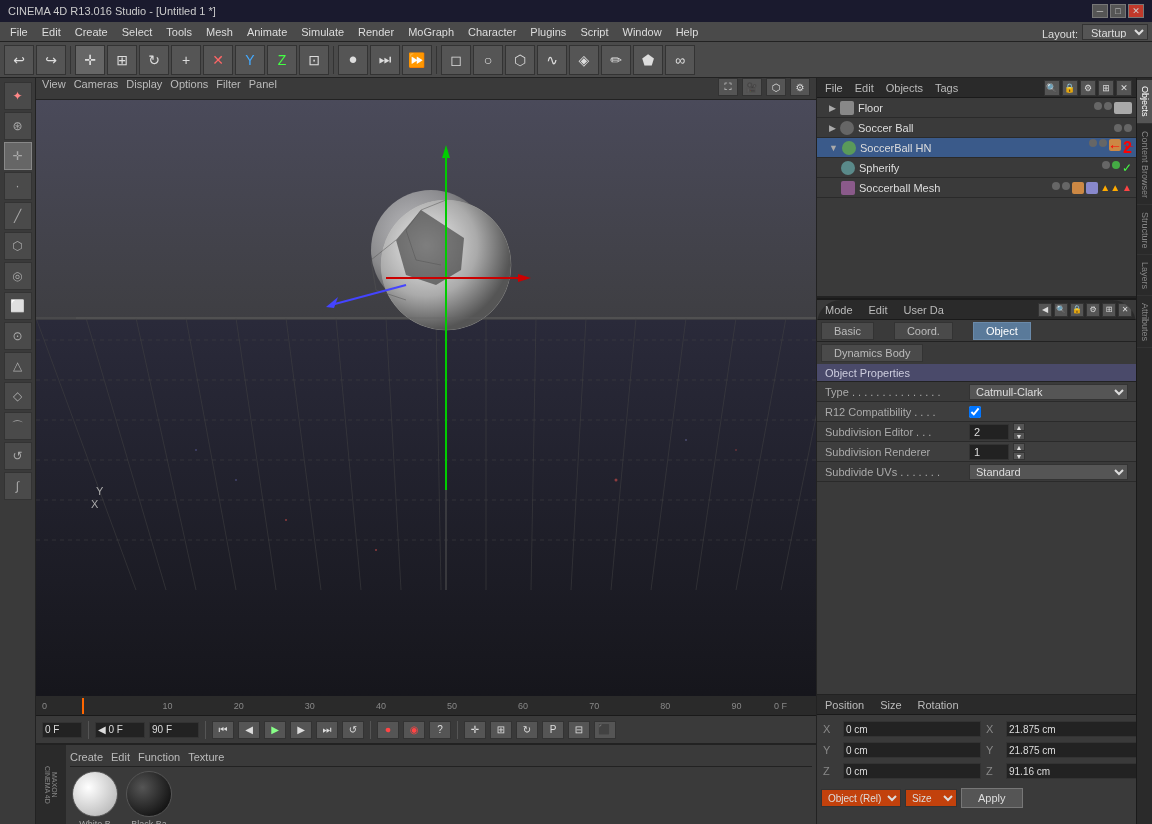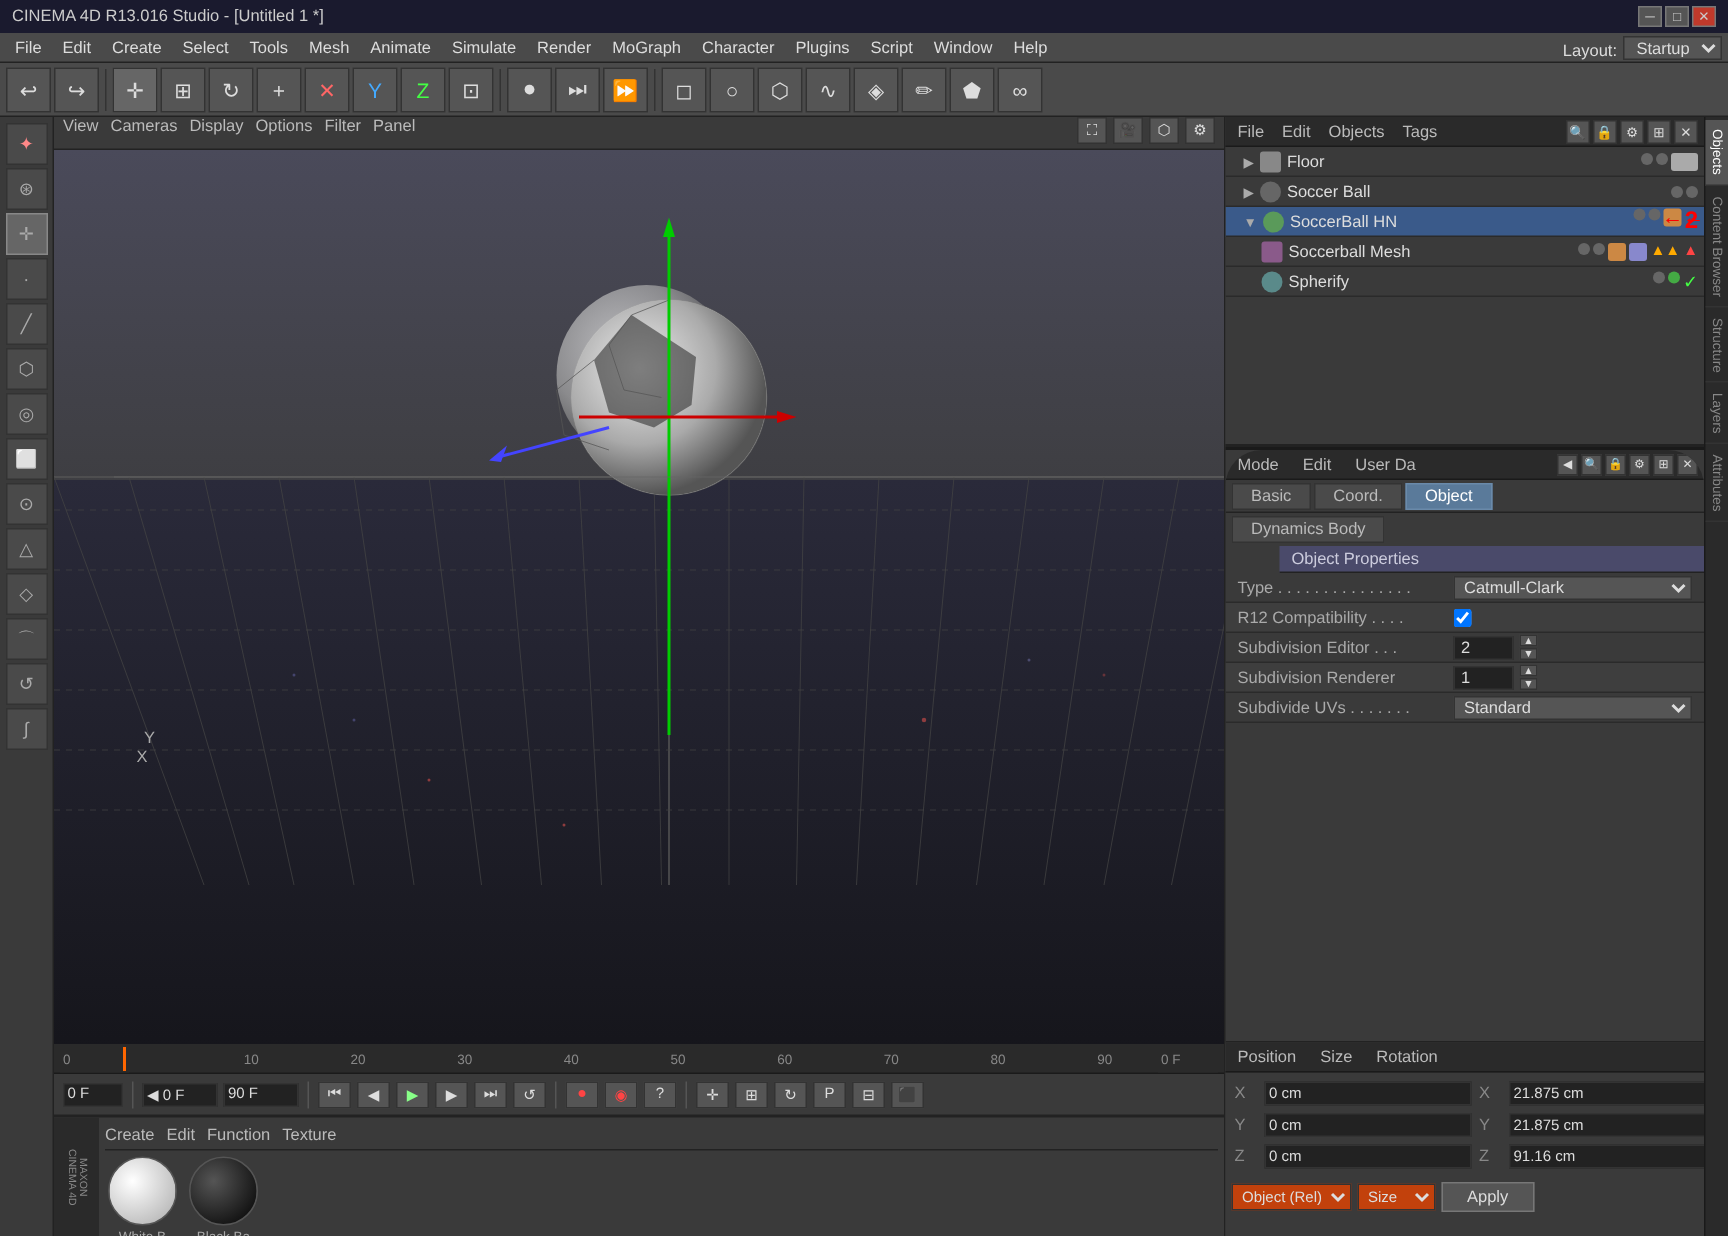--- a/index.html
+++ b/index.html
@@ -355,21 +355,21 @@
       width: 14px; height: 14px;
       background: #5a8a5a;
       border-radius: 50%;
       margin-right: 6px;
     }
     .attr-tabs {
       height: 22px;
       display: flex;
       align-items: center;
       background: #3a3a3a;
-      gap: 2px;
+      gap: 20px;
       padding: 2px 4px;
       border-bottom: 1px solid #222;
     }
     .attr-panel-tab {
       padding: 2px 12px;
       background: #4a4a4a;
       border: 1px solid #333;
       font-size: 11px;
       color: #bbb;
       cursor: pointer;
@@ -381,21 +381,20 @@
     }
     .attr-section-title {
       height: 18px;
       background: #4a4a6a;
       display: flex;
       align-items: center;
       padding: 0 8px;
       font-size: 11px;
       color: #ccd;
       border-bottom: 1px solid #222;
-      margin-left: 36px;
     }
     .attr-row {
       height: 20px;
       display: flex;
       align-items: center;
       padding: 0 8px;
       border-bottom: 1px solid #2a2a2a;
       gap: 4px;
     }
     .attr-row:nth-child(even) { background: #3e3e3e; }
@@ -815,39 +814,39 @@
             <span class="obj-dot dot-gray"></span>
             <span class="obj-dot dot-gray"></span>
             <span class="obj-dot" style="background:#cc8844;width:12px;height:12px;border-radius:2px;"></span>
             <span style="color:red;font-size:16px;font-weight:bold;">2</span>
           </div>
 
           <div style="position:absolute;right:0;top:-2px;color:red;font-size:14px;font-weight:bold;pointer-events:none;">←←</div>
         </div>
 
         <div class="obj-row" style="padding-left:24px;">
+          <span class="obj-icon spherify" style="background:#5a8a8a;border-radius:50%;"></span>
+          <span class="obj-name">Spherify</span>
+          <div class="obj-dots">
+            <span class="obj-dot dot-gray"></span>
+            <span class="obj-dot dot-green"></span>
+            <span style="color:#4f4;font-size:12px;">✓</span>
+          </div>
+        </div>
+
+        <div class="obj-row" style="padding-left:24px;">
           <span class="obj-icon mesh" style="background:#8a5a8a;"></span>
           <span class="obj-name">Soccerball Mesh</span>
           <div class="obj-dots">
             <span class="obj-dot dot-gray"></span>
             <span class="obj-dot dot-gray"></span>
             <span class="obj-dot" style="background:#cc8844;width:12px;height:12px;border-radius:2px;"></span>
             <span class="obj-dot" style="background:#8888cc;width:12px;height:12px;border-radius:2px;"></span>
             <span style="color:#fa0;font-size:10px;">▲▲</span>
             <span style="color:#f44;font-size:10px;">▲</span>
-          </div>
-        </div>
-
-        <div class="obj-row" style="padding-left:24px;">
-          <span class="obj-icon spherify" style="background:#5a8a8a;border-radius:50%;"></span>
-          <span class="obj-name">Spherify</span>
-          <div class="obj-dots">
-            <span class="obj-dot dot-gray"></span>
-            <span class="obj-dot dot-green"></span>
-            <span style="color:#4f4;font-size:12px;">✓</span>
           </div>
         </div>
 
       </div>
     </div>
 
     <div style="height:2px;background:#1a1a1a;"></div>
 
     <div class="attributes-panel">
       <div class="attr-toolbar">

